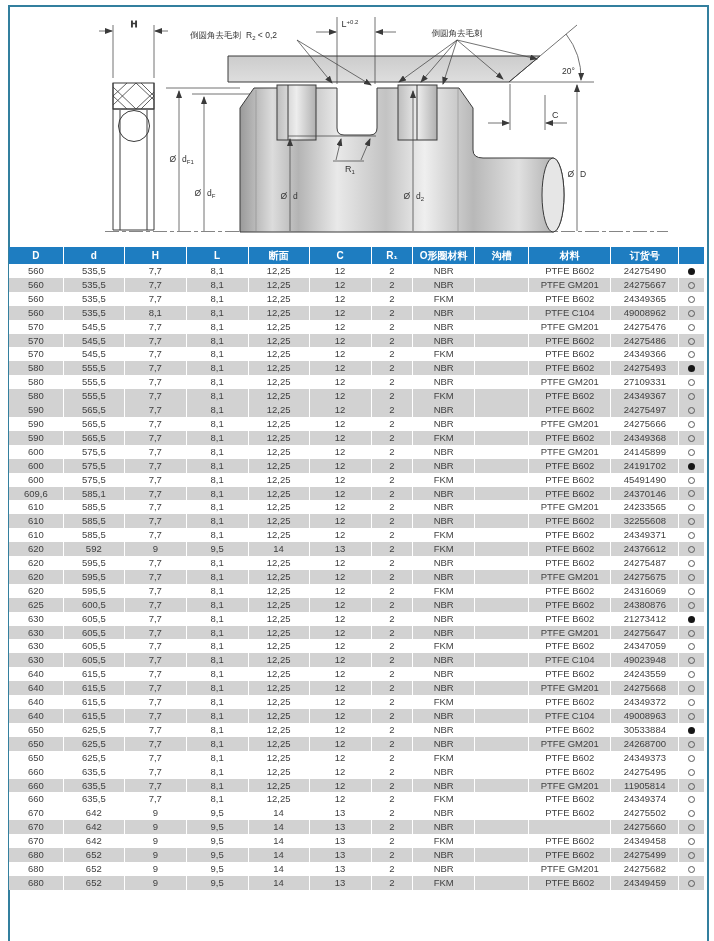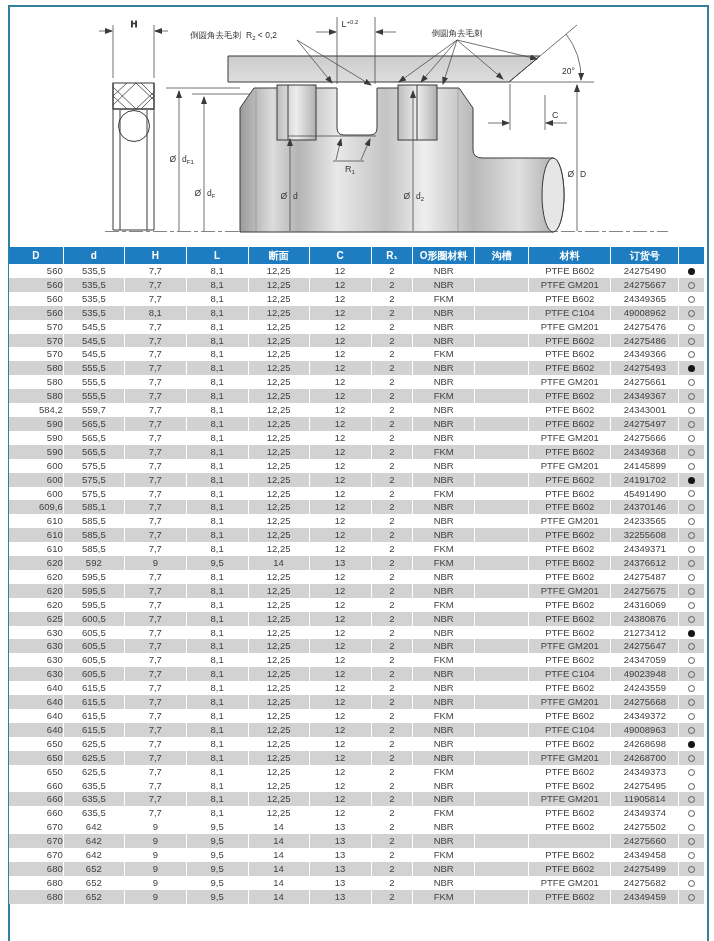--- a/index.html
+++ b/index.html
@@ -18,21 +18,21 @@
     background:#1e7dc1;color:#ffffff;font-size:10px;font-weight:bold;
     height:17px;padding:0;border-left:1px solid #ffffff;line-height:17px;
     font-family:"Liberation Sans", sans-serif;
   }
   thead th:first-child{border-left:none;}
   tbody td{
     font-size:9.5px;color:#3f3f3f;text-align:center;height:13.9px;
     padding:0;line-height:13.9px;border-left:1px solid rgba(255,255,255,0.9);
     white-space:nowrap;overflow:hidden;
   }
-  tbody td:first-child{border-left:none;text-align:right;}
+  tbody td:first-child{border-left:none;}
   tbody tr{background:#ffffff;}
   tbody tr.alt{background:#d2d2d2;}
   .dot{display:inline-block;width:7px;height:7px;border-radius:50%;vertical-align:middle;}
   .dot.filled{background:#161616;}
   .dot.hollow{background:transparent;border:1px solid #5a5a5a;box-sizing:border-box;}
   svg text{fill:#333333;font-family:"Liberation Sans", sans-serif;}
 </style>
 </head>
 <body>
 
@@ -307,49 +307,35 @@
           <td>580</td>
           <td>555,5</td>
           <td>7,7</td>
           <td>8,1</td>
           <td>12,25</td>
           <td>12</td>
           <td>2</td>
           <td>NBR</td>
           <td></td>
           <td>PTFE GM201</td>
-          <td>24275661</td>
+          <td>27109331</td>
           <td><span class="dot hollow"></span></td>
         </tr>
         <tr class="alt">
           <td>580</td>
           <td>555,5</td>
           <td>7,7</td>
           <td>8,1</td>
           <td>12,25</td>
           <td>12</td>
           <td>2</td>
           <td>FKM</td>
           <td></td>
           <td>PTFE B602</td>
           <td>24349367</td>
-          <td><span class="dot hollow"></span></td>
-        </tr>
-        <tr>
-          <td>584,2</td>
-          <td>559,7</td>
-          <td>7,7</td>
-          <td>8,1</td>
-          <td>12,25</td>
-          <td>12</td>
-          <td>2</td>
-          <td>NBR</td>
-          <td></td>
-          <td>PTFE B602</td>
-          <td>24343001</td>
           <td><span class="dot hollow"></span></td>
         </tr>
         <tr class="alt">
           <td>590</td>
           <td>565,5</td>
           <td>7,7</td>
           <td>8,1</td>
           <td>12,25</td>
           <td>12</td>
           <td>2</td>
@@ -671,21 +657,21 @@
           <td>650</td>
           <td>625,5</td>
           <td>7,7</td>
           <td>8,1</td>
           <td>12,25</td>
           <td>12</td>
           <td>2</td>
           <td>NBR</td>
           <td></td>
           <td>PTFE B602</td>
-          <td>24268698</td>
+          <td>30533884</td>
           <td><span class="dot filled"></span></td>
         </tr>
         <tr class="alt">
           <td>650</td>
           <td>625,5</td>
           <td>7,7</td>
           <td>8,1</td>
           <td>12,25</td>
           <td>12</td>
           <td>2</td>

